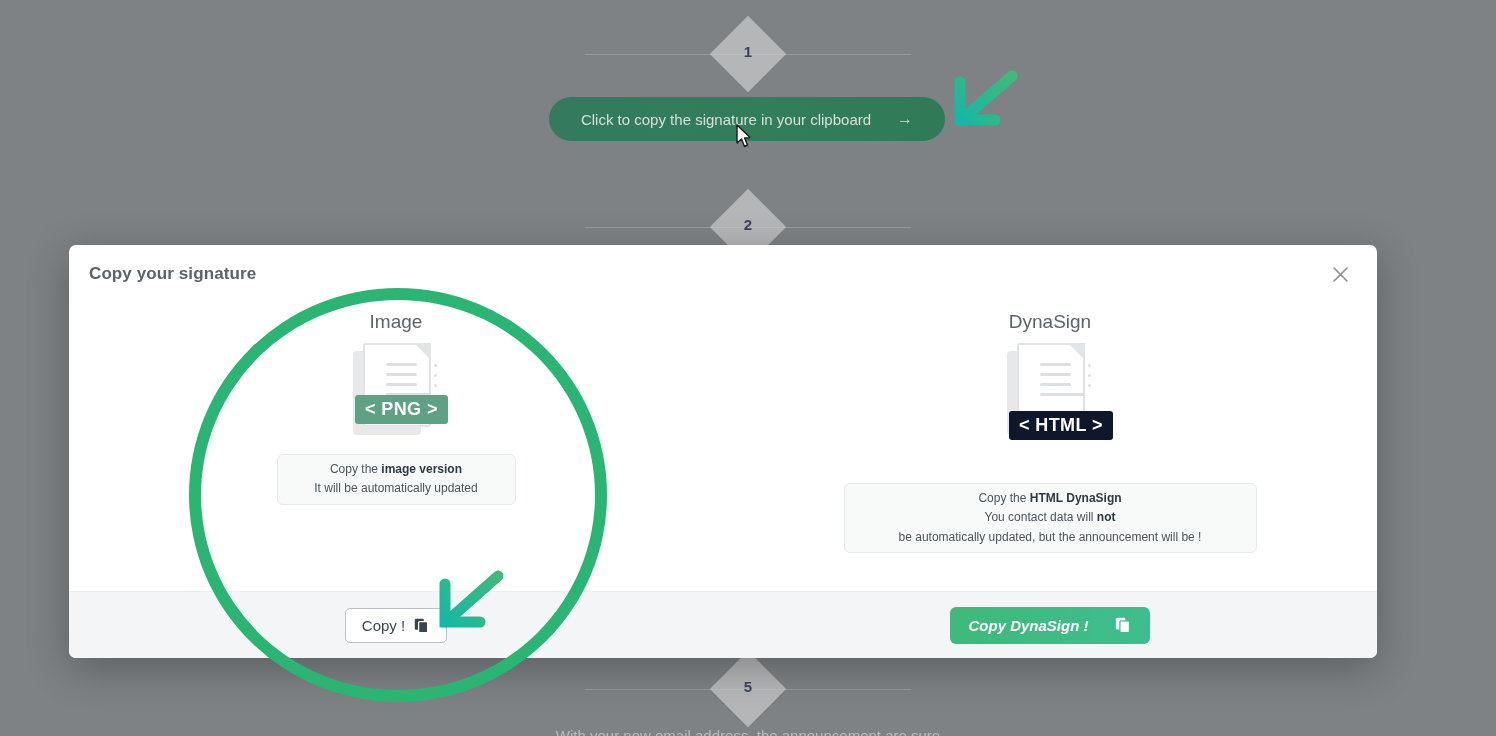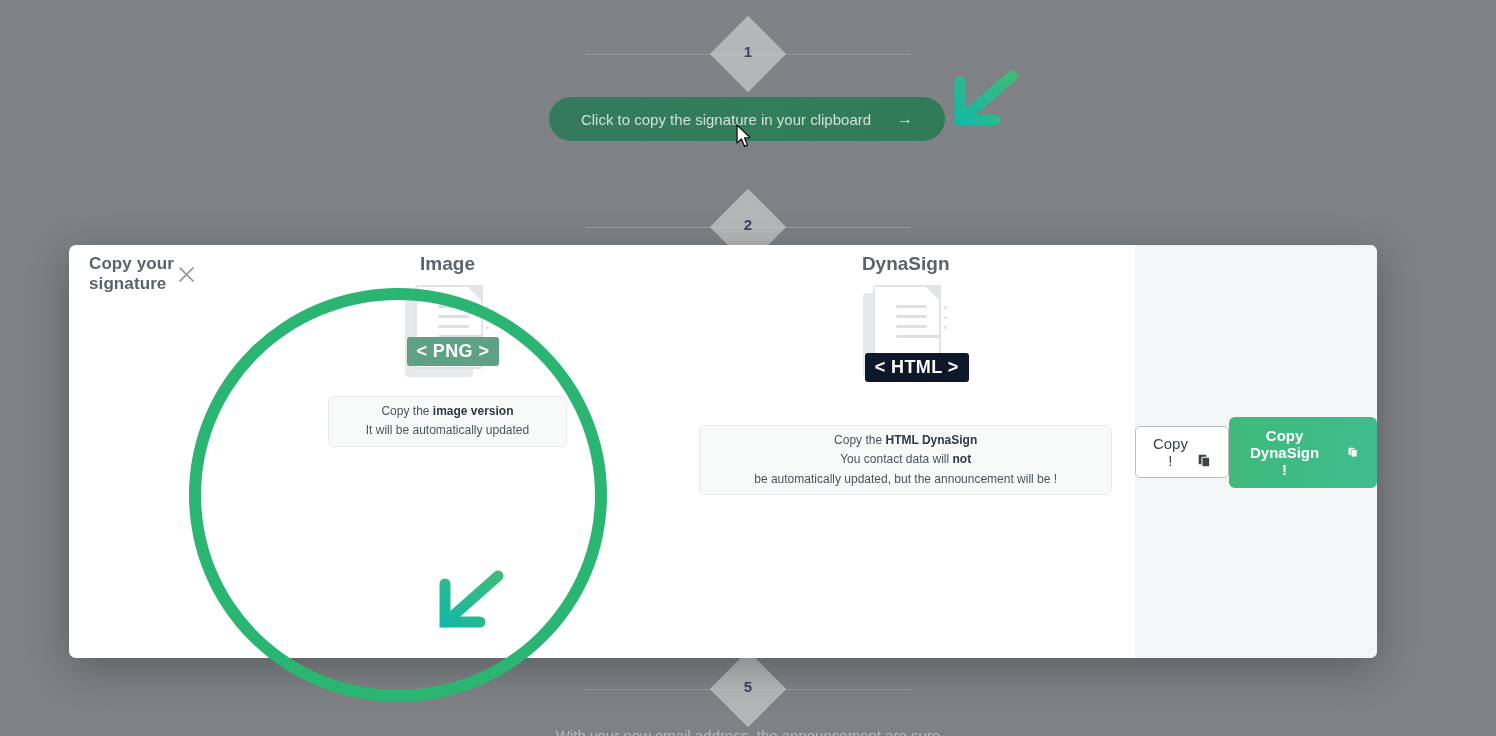--- a/index.html
+++ b/index.html
@@ -54,21 +54,21 @@
   .cursor { position: absolute; left: 735px; top: 124px; width: 18px; height: 26px; }
 
   
   .modal {
     position: absolute; left: 69px; top: 245px;
     width: 1308px; height: 413px;
     background: #ffffff;
     border-radius: 7px;
     box-shadow: 0 10px 40px rgba(0,0,0,0.28);
     overflow: hidden;
-    display: flex; 
+    display: flex; flex-direction: column;
   }
   .modal-header {
     height: 58px; flex: 0 0 58px;
     display: flex; align-items: center;
     padding: 0 22px 0 20px;
   }
   .modal-title {
     font-size: 17px; font-weight: 700; color: #5b636b;
     letter-spacing: 0.1px;
   }
@@ -81,21 +81,21 @@
   .modal-body {
     flex: 1 1 auto;
     display: flex;
     padding: 8px 0 0 0;
   }
   .col {
     flex: 1 1 50%;
     display: flex; flex-direction: column; align-items: center;
   }
   .col-title {
-    font-size: 19px; font-weight: 700; color: #5b636b;
+    font-size: 19px; font-weight: 400; color: #5b636b;
     margin-bottom: 10px;
   }
 
   
   .file-icon { position: relative; width: 86px; height: 92px; margin-bottom: 19px; }
   .file-back {
     position: absolute; left: 0; top: 8px;
     width: 68px; height: 84px;
     background: #e6e8ea; border-radius: 4px;
   }
@@ -163,20 +163,21 @@
     display: flex; align-items: flex-end; gap: 9px;
     cursor: pointer;
   }
   .btn-dyna {
     background: linear-gradient(100deg, #3fba7a 0%, #3ebd8f 100%);
     border: none; border-radius: 6px;
     padding: 10px 18px;
     font-size: 15px; font-weight: 700; color: #fff;
     display: flex; align-items: center; gap: 26px;
     cursor: pointer;
+    font-style: italic;
   }
 
   
   .annot { position: absolute; pointer-events: none; }
   .annot-circle {
     left: 189px; top: 288px;
     width: 418px; height: 414px;
     border: 12px solid #2ab573;
     border-radius: 50%;
   }

